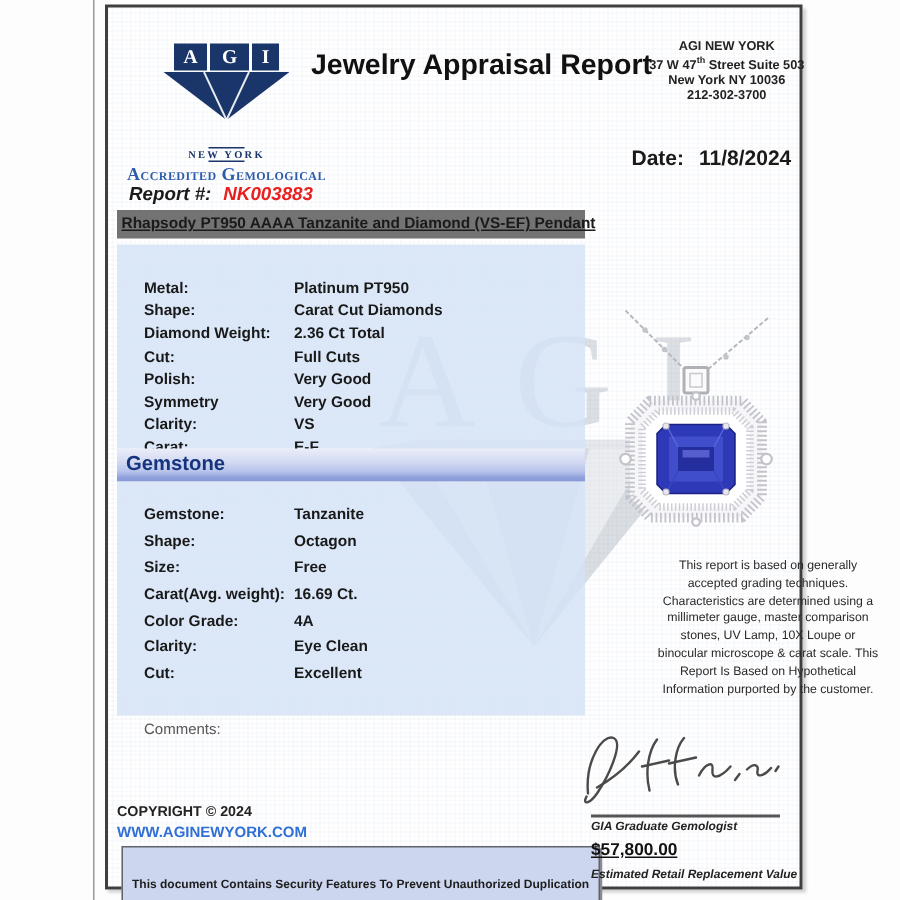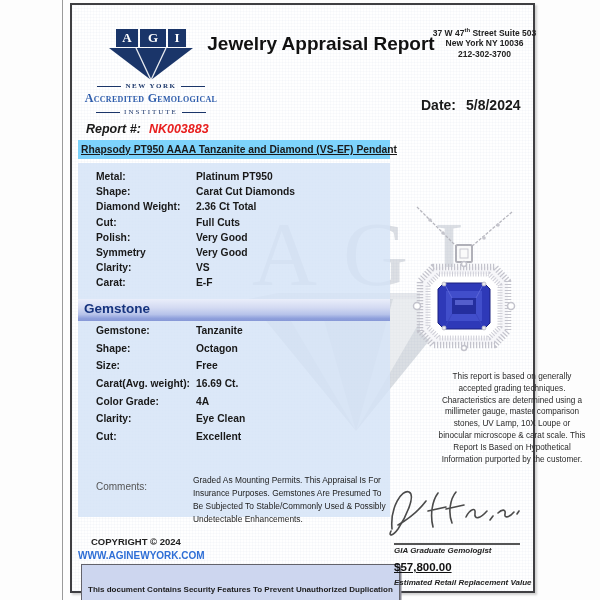--- a/index.html
+++ b/index.html
@@ -17,60 +17,60 @@
   .wm-text{position:absolute;left:180px;top:198px;font-family:"Liberation Serif",serif;
            font-size:90px;letter-spacing:26px;color:rgba(148,157,172,0.33);z-index:0;}
   .wm-diamond{position:absolute;left:176px;top:288px;z-index:0;}
 
   
   .logo{left:4px;top:24px;width:150px;text-align:center;z-index:1;font-family:"Liberation Serif",serif;}
   .crown{display:flex;justify-content:center;gap:2px;margin-bottom:1px;}
   .crown .box{background:#1a3569;color:#ffffff;height:18px;line-height:18px;font-weight:bold;font-size:13px;}
   .b-a{width:22px;} .b-g{width:26px;} .b-i{width:18px;}
   .pavilion{display:block;margin:0 auto;}
-  .logo-rule-row{display:flex;align-items:center;justify-content:center;margin-top:2px;}
+  .logo-rule-row{display:flex;align-items:center;justify-content:center;margin-top:18px;flex-direction:column;}
   .logo-rule-row .rule{height:1px;background:#1a3569;width:24px;margin:0 4px;}
   .ny{font-size:7px;font-weight:bold;letter-spacing:1.5px;color:#1a3569;}
   .agl{font-size:12px;font-weight:bold;color:#2d5cab;font-variant:small-caps;letter-spacing:0.3px;margin-top:1px;}
   .inst{font-size:7px;font-weight:normal;letter-spacing:2px;color:#1a3569;}
   .title{left:124px;top:28px;width:250px;text-align:center;font-size:19px;font-weight:bold;color:#111;z-index:1;}
   .address{left:330px;top:20px;width:165px;text-align:center;font-size:8.5px;font-weight:bold;
            line-height:10.5px;color:#222;z-index:1;}
   .address sup{font-size:6px;}
   .dateline{left:349px;top:92px;font-size:14px;font-weight:bold;z-index:1;}
   .dateline .dval{margin-left:10px;}
 
   
   .report-row{left:14px;top:117px;font-size:12.5px;font-weight:bold;z-index:1;font-style:italic;}
   .report-num{color:#e8201f;margin-left:8px;}
 
   
-  .item-bar{left:6px;top:135px;width:312px;height:19px;line-height:19px;background:#7dd3fc;
+  .item-bar{left:6px;top:135px;width:312px;height:19px;line-height:19px;background:#737373;
             font-size:10.3px;font-weight:bold;text-decoration:underline;padding-left:3px;
             box-sizing:border-box;z-index:1;white-space:nowrap;}
 
   
   .block{background:rgba(212,227,246,0.82);z-index:1;}
-  .metal-block{left:6px;top:158px;width:312px;height:136px;padding-top:6px;box-sizing:border-box;}
+  .metal-block{left:6px;top:158px;width:312px;height:136px;padding-top:22px;box-sizing:border-box;}
   .gem-bar{left:6px;top:294px;width:312px;height:22px;box-sizing:border-box;z-index:1;
            background:linear-gradient(180deg,#eaeefa 0%,#d3daf2 40%,#b7c3ea 70%,#8fa0dc 88%,#8798d6 100%);
            font-size:13.5px;font-weight:bold;color:#16337e;padding:2px 0 0 6px;}
-  .gem-block{left:6px;top:316px;width:312px;height:196px;padding-top:1px;box-sizing:border-box;}
+  .gem-block{left:6px;top:316px;width:312px;height:156px;padding-top:14px;box-sizing:border-box;}
   .row{display:flex;padding-left:18px;font-size:10.3px;font-weight:bold;color:#191919;}
   .metal-block .row{height:15.2px;align-items:center;}
   .gem-block .row{height:17.6px;align-items:center;}
   .row .lbl{width:100px;white-space:nowrap;}
   .row .val{white-space:nowrap;}
 
   
   .comments-label{left:24px;top:476px;font-size:10px;color:#555;z-index:1;}
   .comments-text{left:121px;top:469px;width:200px;font-size:8.4px;line-height:13px;color:#222;z-index:1;}
 
   
-  .copyright{left:6px;top:531px;font-size:9.5px;font-weight:bold;color:#222;z-index:1;margin-left:13px;}
+  .copyright{left:6px;top:531px;font-size:9.5px;font-weight:bold;color:#222;z-index:1;}
   .website{left:6px;top:545px;font-size:10px;font-weight:bold;color:#2f6fd6;z-index:1;}
   .security-box{left:9px;top:559px;background:#cdd6ef;border:1px solid #63636b;
                 box-shadow:1.5px 1.5px 0 #8a8a95;font-size:8px;font-weight:600;color:#1d1d1d;
                 padding:20px 6px;z-index:1;white-space:nowrap;}
   .terms{left:6px;top:576px;font-size:9.5px;color:#333;z-index:1;}
 
   
   .pendant{left:327px;top:196px;z-index:1;}
   .disclaimer{left:316px;top:366px;width:152px;text-align:center;font-size:8.2px;line-height:11.8px;
               color:#2a2a2a;z-index:1;margin-left:48px;}
@@ -116,27 +116,28 @@
       <div class="logo-rule-row">
         <span class="rule"></span>
         <span class="inst">INSTITUTE</span>
         <span class="rule"></span>
       </div>
     </div>
 
     <div class="abs title">Jewelry Appraisal Report</div>
 
     <div class="abs address">
+      <div>AGI NEW YORK</div>
       <div><span>37 W 47</span><sup>th</sup><span> Street Suite 503</span></div>
       <div>New York NY 10036</div>
       <div>212-302-3700</div>
     </div>
 
     <div class="abs dateline">
-      <span>Date:</span><span class="dval">5/8/2024</span>
+      <span>Date:</span><span class="dval">11/8/2024</span>
     </div>
 
     <div class="abs report-row">
       <span>Report #:</span><span class="report-num">NK003883</span>
     </div>
 
     <div class="abs item-bar">Rhapsody PT950  AAAA Tanzanite and Diamond (VS-EF) Pendant</div>
 
     <div class="abs block metal-block">
       <div class="row">
@@ -199,21 +200,20 @@
           <span class="lbl">Clarity:</span>
           <span class="val">Eye Clean</span>
         </div>
       <div class="row">
           <span class="lbl">Cut:</span>
           <span class="val">Excellent</span>
         </div>
     </div>
 
     <div class="abs comments-label">Comments:</div>
-    <div class="abs comments-text">Graded As Mounting Permits. This Appraisal Is For Insurance Purposes. Gemstones Are Presumed To Be Subjected To Stable/Commonly Used &amp; Possibly Undetectable Enhancements.</div>
 
     <div class="abs copyright">COPYRIGHT © 2024</div>
     <div class="abs website">WWW.AGINEWYORK.COM</div>
     <div class="abs security-box">This document Contains Security Features To Prevent Unauthorized Duplication</div>
 
     <svg class="abs pendant" width="135" height="175" viewBox="0 0 135 175">
       <g fill="none" stroke="#b6b6be" stroke-width="1.3">
         <path d="M18,6 L58,46" stroke-dasharray="3,1.5"></path>
         <path d="M113,11 L72,46" stroke-dasharray="3,1.5"></path>
       </g>

